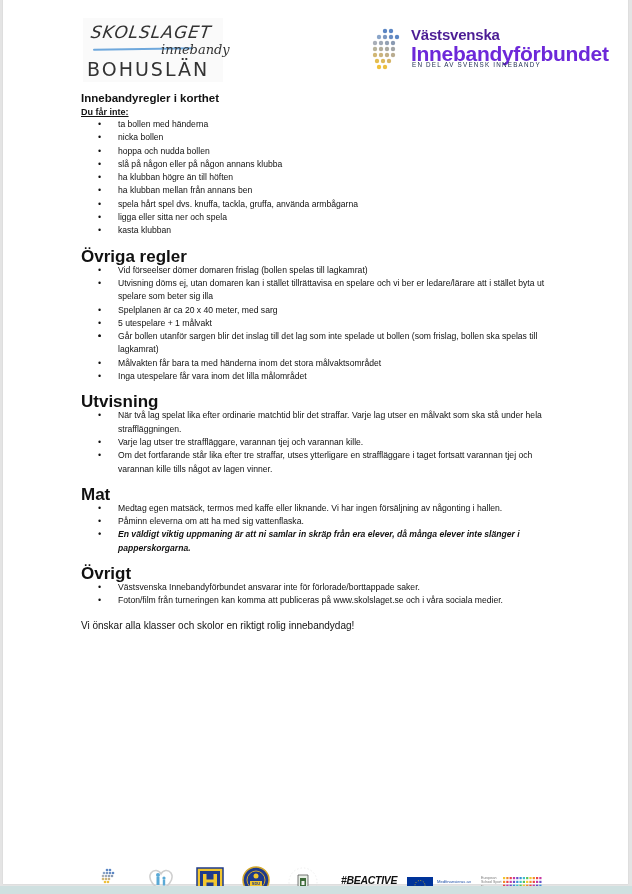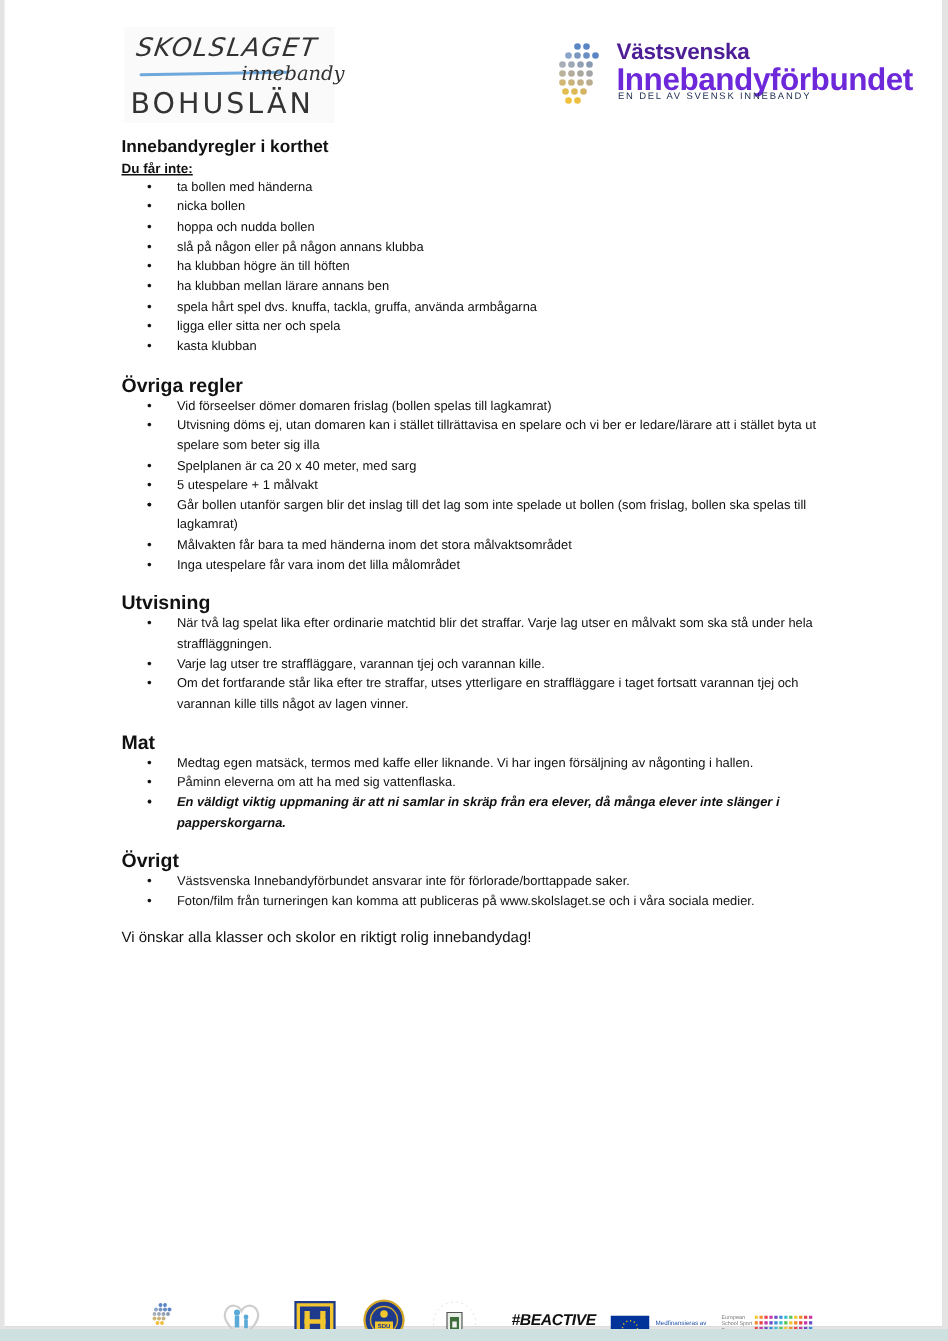--- a/index.html
+++ b/index.html
@@ -68,21 +68,21 @@
   ul { list-style: none; margin: 0; padding: 0; }
   li {
     position: relative; padding-left: 37px;
     font-size: 8.6px; line-height: 13.3px;
   }
   li .bullet {
     position: absolute; left: 17px; top: 0; font-size: 9px;
   }
   li.emph { font-weight: bold; font-style: italic; }
   h2 {
-    font-size: 13px; font-weight: bold; margin: 0; line-height: 15px;
+    font-size: 17px; font-weight: bold; margin: 0; line-height: 15px;
   }
   .section { margin-top: 11px; }
   .closing { font-size: 10px; margin-top: 11px; line-height: 14px; }
   .sponsors {
     position: absolute; left: 86px; top: 834px; width: 460px; height: 42px; margin-top: 32px;
   }
   .sp { position: absolute; top: 0; }
   .sp-cap { position: absolute; font-size: 4px; text-align: center; white-space: nowrap; }
 </style>
 </head>
@@ -130,21 +130,21 @@
 
   <div class="content">
     <h1>Innebandyregler i korthet</h1>
     <p class="subhead">Du får inte:</p>
     <ul id="not-allowed-list">
         <li><span class="bullet">•</span><span>ta bollen med händerna</span></li>
         <li><span class="bullet">•</span><span>nicka bollen</span></li>
         <li><span class="bullet">•</span><span>hoppa och nudda bollen</span></li>
         <li><span class="bullet">•</span><span>slå på någon eller på någon annans klubba</span></li>
         <li><span class="bullet">•</span><span>ha klubban högre än till höften</span></li>
-        <li><span class="bullet">•</span><span>ha klubban mellan lärare annans ben</span></li>
+        <li><span class="bullet">•</span><span>ha klubban mellan från annans ben</span></li>
         <li><span class="bullet">•</span><span>spela hårt spel dvs. knuffa, tackla, gruffa, använda armbågarna</span></li>
         <li><span class="bullet">•</span><span>ligga eller sitta ner och spela</span></li>
         <li><span class="bullet">•</span><span>kasta klubban</span></li>
       </ul>
     <div id="sections">
         <div class="section">
           <h2>Övriga regler</h2>
           <ul>
             <li><span class="bullet">•</span><span>Vid förseelser dömer domaren frislag (bollen spelas till lagkamrat)</span></li>
             <li><span class="bullet">•</span><span>Utvisning döms ej, utan domaren kan i stället tillrättavisa en spelare och vi ber er ledare/lärare att i stället byta ut spelare som beter sig illa</span></li>

